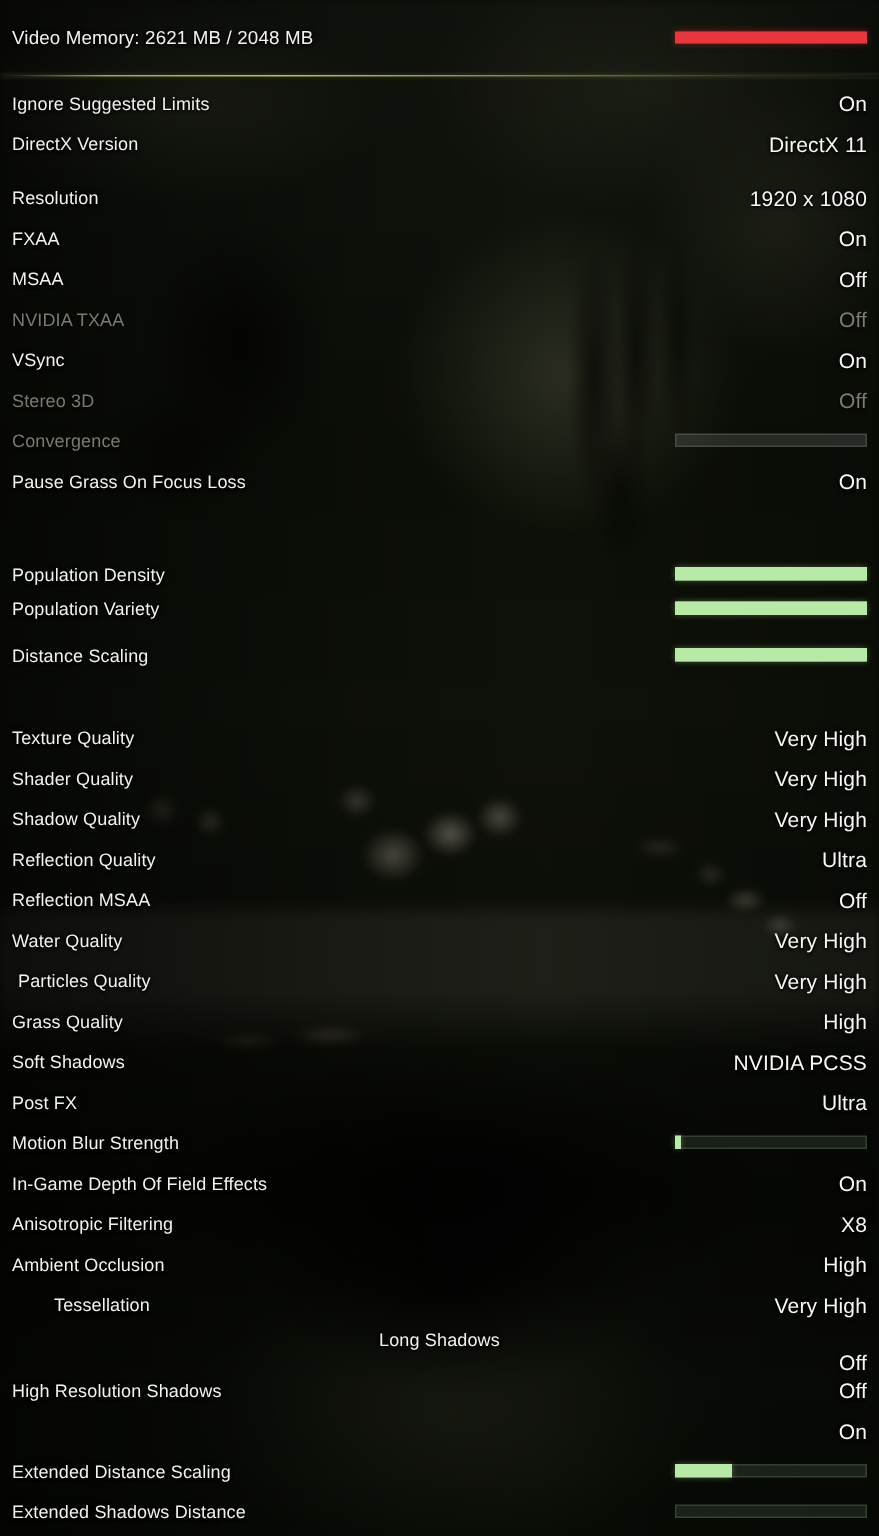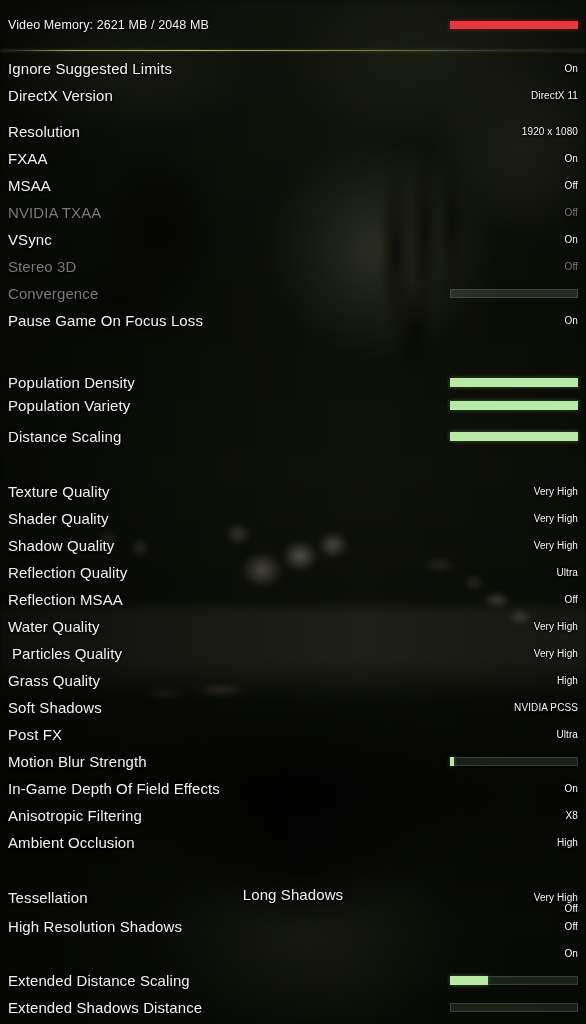--- a/index.html
+++ b/index.html
@@ -86,29 +86,29 @@
     position: absolute;
     left: 0;
     right: 0;
     height: 27px;
     display: flex;
     align-items: center;
     padding: 0 8px;
     box-sizing: border-box;
   }
   .label {
-    font-size: 15px;
+    font-size: 12px;
     color: #f2f2ef;
     white-space: nowrap;
     text-shadow: 0 1px 2px rgba(0,0,0,0.95), 0 0 3px rgba(0,0,0,0.8);
     letter-spacing: 0.1px;
   }
   .value {
     margin-left: auto;
-    font-size: 10px;
+    font-size: 14px;
     color: #f7f7f4;
     white-space: nowrap;
     text-shadow: 0 1px 2px rgba(0,0,0,0.95), 0 0 3px rgba(0,0,0,0.8);
     letter-spacing: 0.1px;
   }
   .row.disabled .label,
   .row.disabled .value {
     color: #7b7b74;
     text-shadow: 0 1px 2px rgba(0,0,0,0.9);
   }
@@ -234,21 +234,21 @@
           <span class="label">Stereo 3D</span>
           <span class="value">Off</span>
         </div>
         <div class="row disabled" style="top: 280px;">
           <span class="label">Convergence</span>
           <span class="bar muted">
             <span class="track"></span>
           </span>
         </div>
         <div class="row" style="top: 307px;">
-          <span class="label">Pause Game On Focus Loss</span>
+          <span class="label">Pause Grass On Focus Loss</span>
           <span class="value">On</span>
         </div>
         <div class="row" style="top: 369px;">
           <span class="label">Population Density</span>
           <span class="bar full">
             <span class="track"></span>
             <span class="fill" style="width: 100%;"></span>
           </span>
         </div>
         <div class="row" style="top: 392px;">
@@ -317,21 +317,21 @@
           <span class="value">On</span>
         </div>
         <div class="row" style="top: 802px;">
           <span class="label">Anisotropic Filtering</span>
           <span class="value">X8</span>
         </div>
         <div class="row" style="top: 829px;">
           <span class="label">Ambient Occlusion</span>
           <span class="value">High</span>
         </div>
-        <div class="row" style="top: 884px;">
+        <div class="row" style="top: 856px; margin-left: 28px;">
           <span class="label">Tessellation</span>
           <span class="value">Very High</span>
         </div>
         <div class="row" style="top: 886px; flex-direction: column;">
           <span class="label">Long Shadows</span>
           <span class="value">Off</span>
         </div>
         <div class="row" style="top: 913px;">
           <span class="label">High Resolution Shadows</span>
           <span class="value">Off</span>

